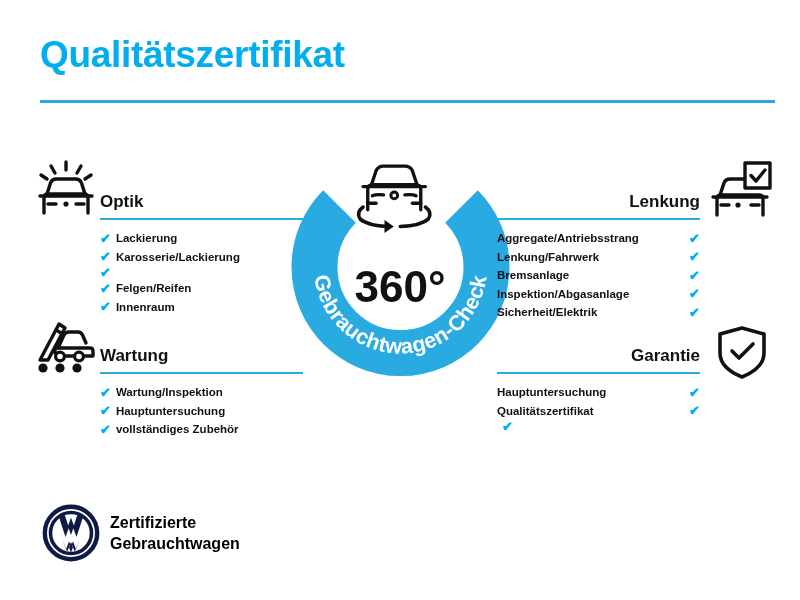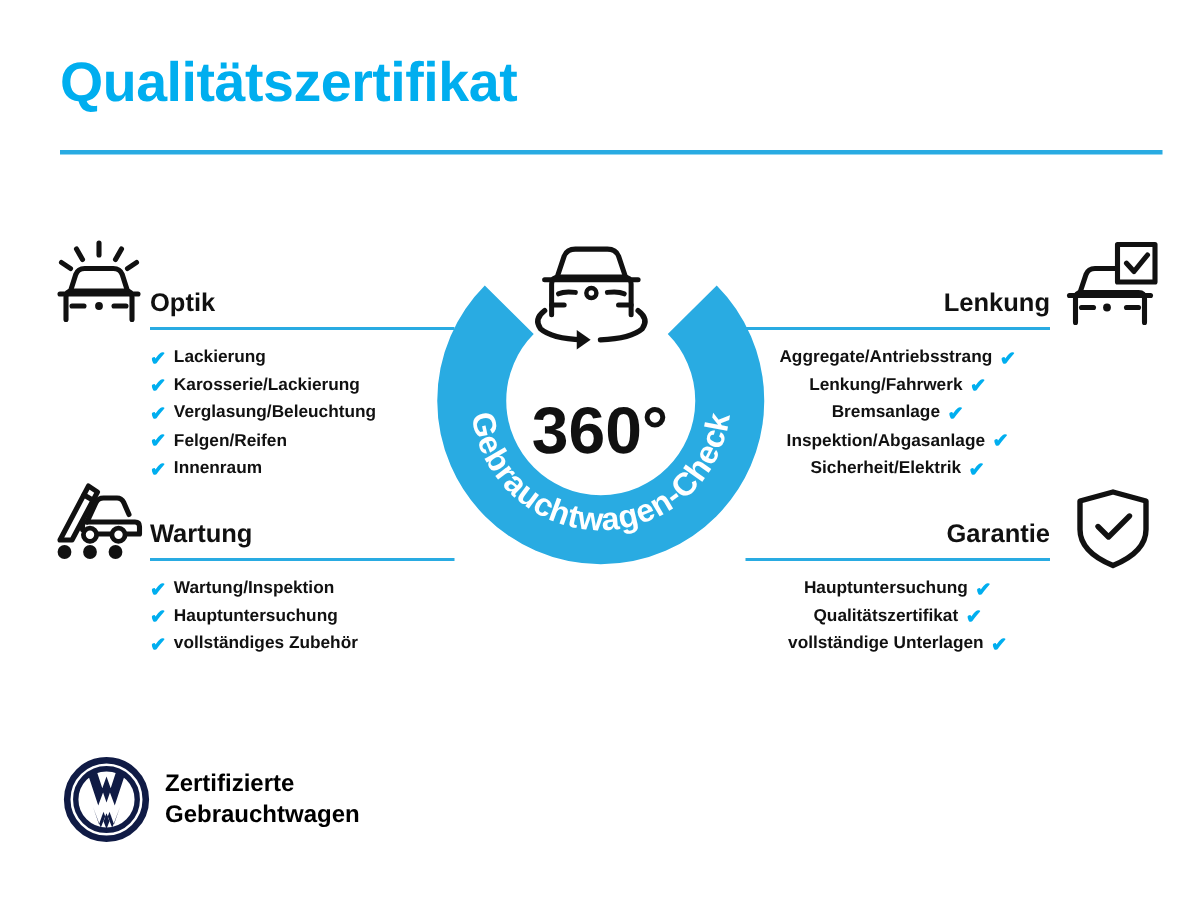--- a/index.html
+++ b/index.html
@@ -38,21 +38,21 @@
   }
   .chk{color:#00AEEF;font-size:13px;font-weight:bold;line-height:1;}
 
   
   .left .block-title{left:0;}
   .left .items li{justify-content:flex-start;}
   .left .chk{margin-right:5px;}
 
   
   .right .block-title{right:0;}
-  .right .items li{justify-content:center;}
+  .right .items li{justify-content:space-between;}
   .right .chk{margin-left:5px;}
 
   
   #blk-optik   {left:100px; top:182px; width:203px;}
   #blk-wartung {left:100px; top:336px; width:203px;}
   #blk-technik {left:497px; top:182px; width:203px;}
   #blk-garantie{left:497px; top:336px; width:203px;}
 
   
   .icon{position:absolute;}
@@ -184,21 +184,20 @@
       <li>
           <span class="chk">✔</span>
           <span>Lackierung</span>
         </li>
       <li>
           <span class="chk">✔</span>
           <span>Karosserie/Lackierung</span>
         </li>
       <li>
           <span class="chk">✔</span>
-          <span>Verglasung/Beleuchtung</span>
         </li>
       <li>
           <span class="chk">✔</span>
           <span>Felgen/Reifen</span>
         </li>
       <li>
           <span class="chk">✔</span>
           <span>Innenraum</span>
         </li>
     </ul>
@@ -262,21 +261,20 @@
     <ul class="items">
       <li>
           <span>Hauptuntersuchung</span>
           <span class="chk">✔</span>
         </li>
       <li>
           <span>Qualitätszertifikat</span>
           <span class="chk">✔</span>
         </li>
       <li>
-          <span>vollständige Unterlagen</span>
           <span class="chk">✔</span>
         </li>
     </ul>
   </div>
 
   <div id="footer-logo">
     <svg viewBox="0 0 58 58" width="58" height="58">
       <circle cx="29" cy="29" r="26.2" fill="none" stroke="#101B45" stroke-width="4.4"></circle>
       <circle cx="29" cy="29" r="20.5" fill="none" stroke="#101B45" stroke-width="3.6"></circle>
       <path d="M22.5 10.2 L26.2 21.5 L29 13.6 L31.8 21.5 L35.5 10.2

